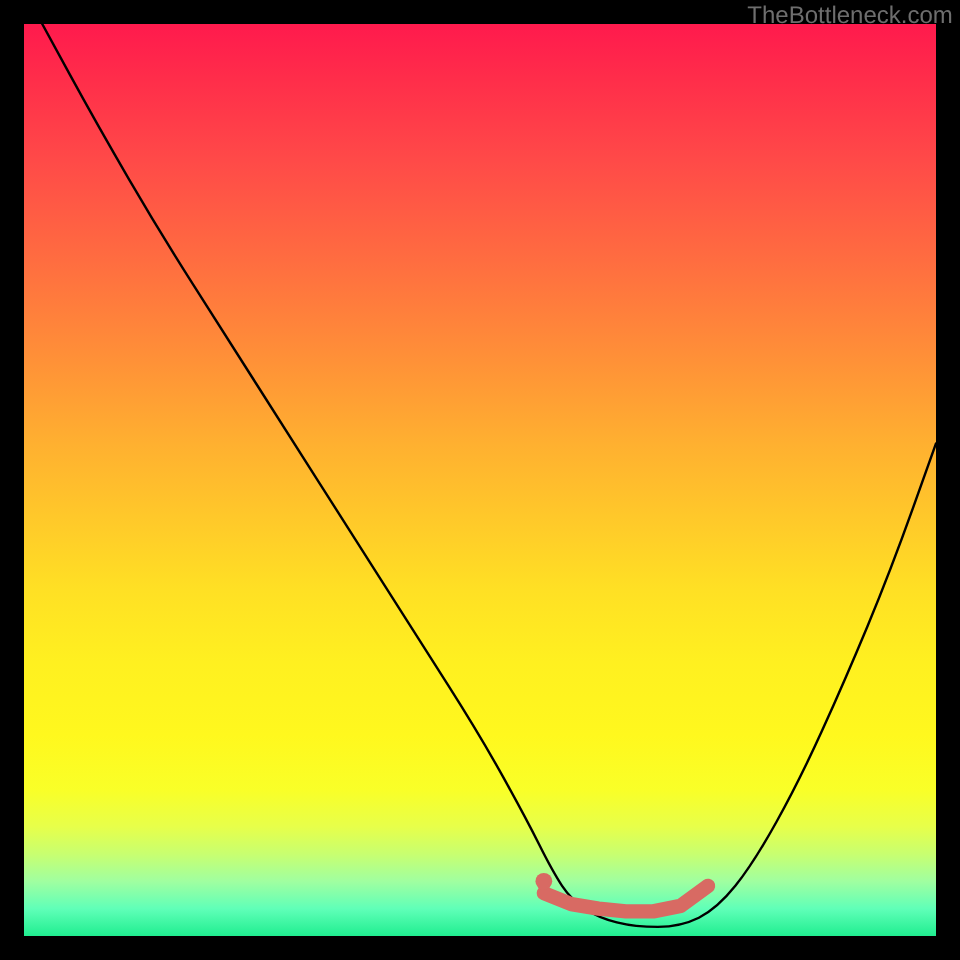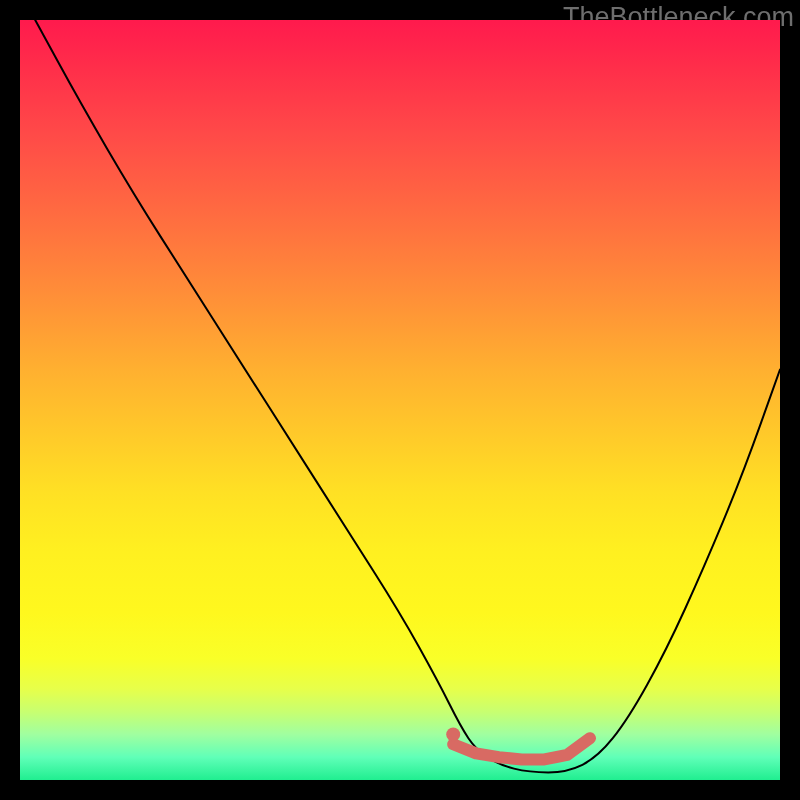--- a/index.html
+++ b/index.html
@@ -40,21 +40,21 @@
       #a0ffa0 94%,
       #60ffb8 97%,
       #20ee90 100%
     );
   }
   .watermark {
     position: absolute;
     top: 2px;
     right: 6px;
     font-family: Arial, Helvetica, sans-serif;
-    font-size: 27px;
+    font-size: 20px;
     font-weight: 500;
     color: #6e6e6e;
     user-select: none;
   }
   svg.lines {
     position: absolute;
     left: 0;
     top: 0;
     width: 760px;
     height: 760px;

